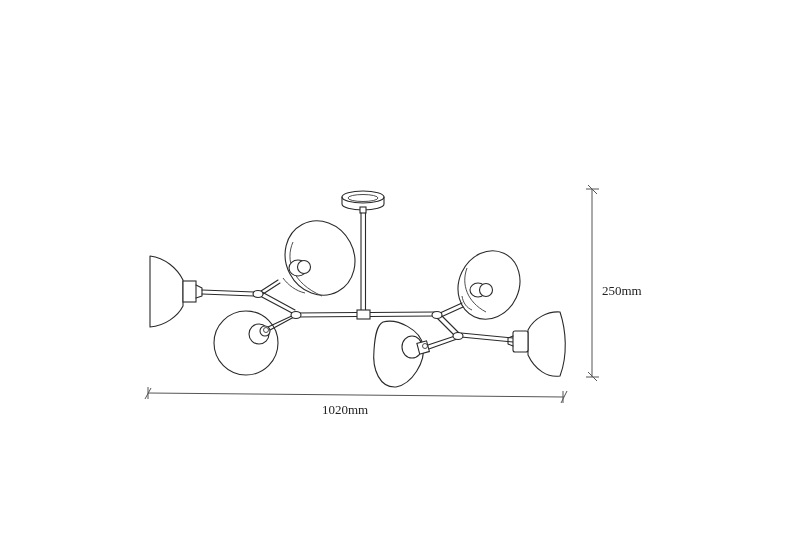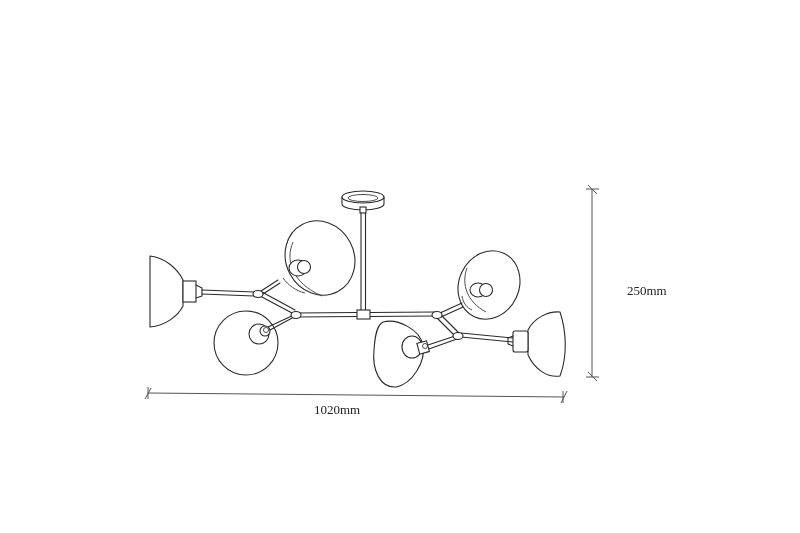--- a/index.html
+++ b/index.html
@@ -11,22 +11,22 @@
     .fillw { fill: #ffffff; stroke: #2a2a2a; stroke-width: 1.1; }
     .dim { fill: none; stroke: #555555; stroke-width: 1; }
     .label {
       position: absolute;
       font-family: "Liberation Serif", "DejaVu Serif", serif;
       font-size: 13px;
       color: #222222;
       white-space: nowrap;
       line-height: 1;
     }
-    .label-width { left: 314px; top: 403px; }
-    .label-height { left: 602px; top: 284px; margin-left: 25px; }
+    .label-width { left: 322px; top: 403px; }
+    .label-height { left: 602px; top: 284px; }
   </style>
 </head>
 <body>
 
 <div class="canvas">
   <svg width="800" height="533" viewBox="0 0 800 533">
 
     <g>
       <ellipse class="fillw" cx="363" cy="197" rx="21" ry="6"></ellipse>
       <path class="ln" d="M342 197 L342 204 A21 6 0 0 0 384 204 L384 197"></path>

